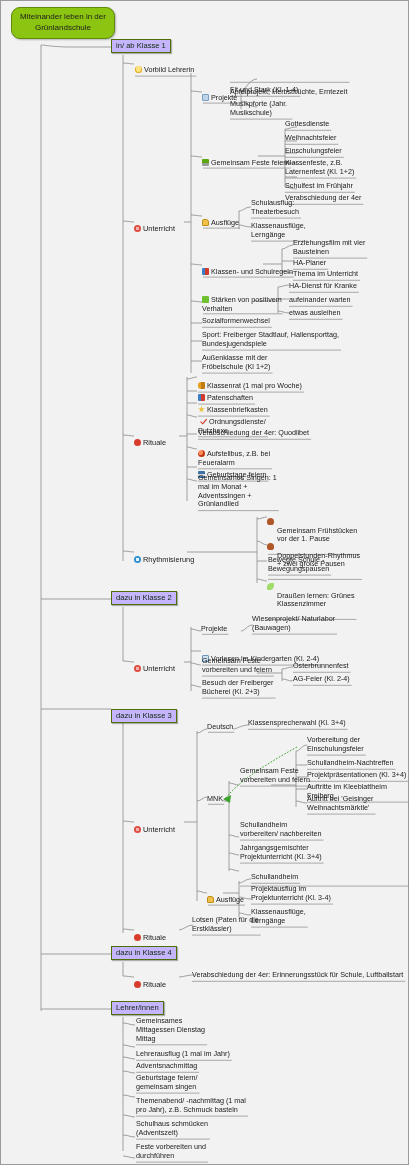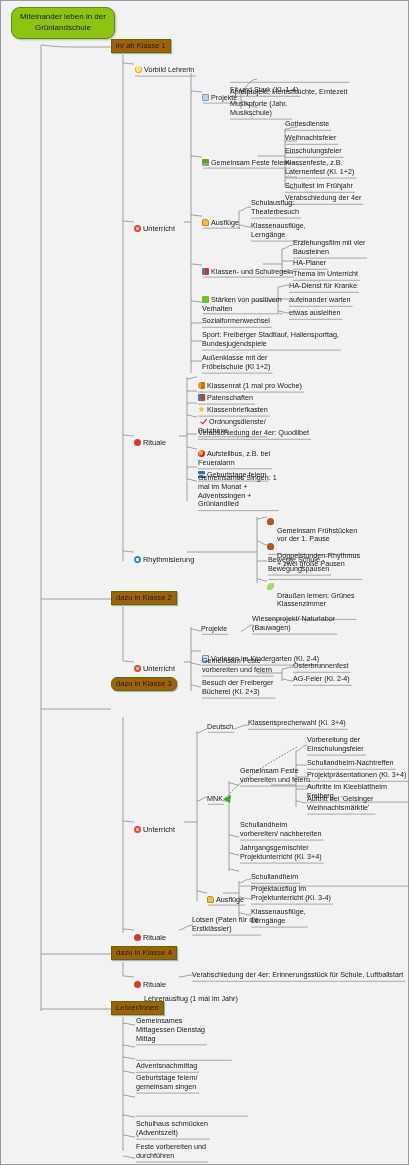--- a/index.html
+++ b/index.html
@@ -49,21 +49,21 @@
     color:#1d1d1d;
     font-size:8px;
     text-align:center;
     padding:4px 6px;
     line-height:1.35;
     box-shadow:1px 1px 2px rgba(0,0,0,.25);
   }
   
   .klasse {
     position:absolute;
-    background:#a16207;
+    background:#c4b5fd;
     border:1px solid #4e6f08;
     color:#10260a;
     font-size:7.6px;
     padding:2px 4px 2px 4px;
     line-height:1.1;
     box-shadow:1px 1px 1px rgba(0,0,0,.28);
     white-space:nowrap;
   }
   
   .branch { font-size:7.4px; }
@@ -309,21 +309,21 @@
 
   <path d="M296,746 C260,766 236,782 224,798" stroke="#3aa32a" stroke-width="1" stroke-dasharray="1.6 1.6" fill="none"></path>
   <polygon points="222,798 230,794 229,802" fill="#3aa32a"></polygon>
 </svg>
 
 <div class="root" style="left:10px;top:6px;width:104px;">Miteinander leben
 in der Grünlandschule</div>
 
 <div class="klasse" style="left:110px;top:38px;">in/ ab Klasse 1</div>
 <div class="klasse" style="left:110px;top:590px;">dazu in Klasse 2</div>
-<div class="klasse" style="left:110px;top:676px;border-radius:6px;">dazu in Klasse 3</div>
+<div class="klasse" style="left:110px;top:708px;">dazu in Klasse 3</div>
 <div class="klasse" style="left:110px;top:945px;">dazu in  Klasse 4</div>
 <div class="klasse" style="left:110px;top:1000px;">Lehrer/innen</div>
 
 <div class="node leaf" style="left:133px;top:56px;">
   <span class="ico ic-smiley"></span><span class="txt">Vorbild Lehrerin</span>
 </div>
 
 <div class="node branch" style="left:133px;top:214px;">
   <span class="ico ic-flower"></span><span class="txt">Unterricht</span>
 </div>
@@ -481,22 +481,24 @@
 Erstklässler)</div>
 
 <div class="node branch" style="left:133px;top:970px;">
   <span class="ico ic-pin"></span><span class="txt">Rituale</span>
 </div>
 <div class="node leaf" style="left:190px;top:970px;">Verabschiedung der 4er: Erinnerungsstück für Schule, Luftballstart</div>
 
 <div class="node leaf" style="left:134px;top:1016px;">Gemeinsames
 Mittagessen Dienstag
 Mittag</div>
-<div class="node leaf" style="left:134px;top:994px;margin-left:8px;">Lehrerausflug (1 mal im Jahr)</div>
+<div class="node leaf" style="left:134px;top:1049px;">Lehrerausflug (1 mal im Jahr)</div>
 <div class="node leaf" style="left:134px;top:1061px;">Adventsnachmittag</div>
 <div class="node leaf" style="left:134px;top:1073px;">Geburtstage feiern/
 gemeinsam singen</div>
+<div class="node leaf" style="left:134px;top:1096px;">Themenabend/ -nachmittag (1 mal
+pro Jahr), z.B. Schmuck basteln</div>
 <div class="node leaf" style="left:134px;top:1119px;">Schulhaus schmücken
 (Adventszeit)</div>
 <div class="node leaf" style="left:134px;top:1142px;">Feste vorbereiten und
 durchführen</div>
 
 </div>
 
 </body></html>

